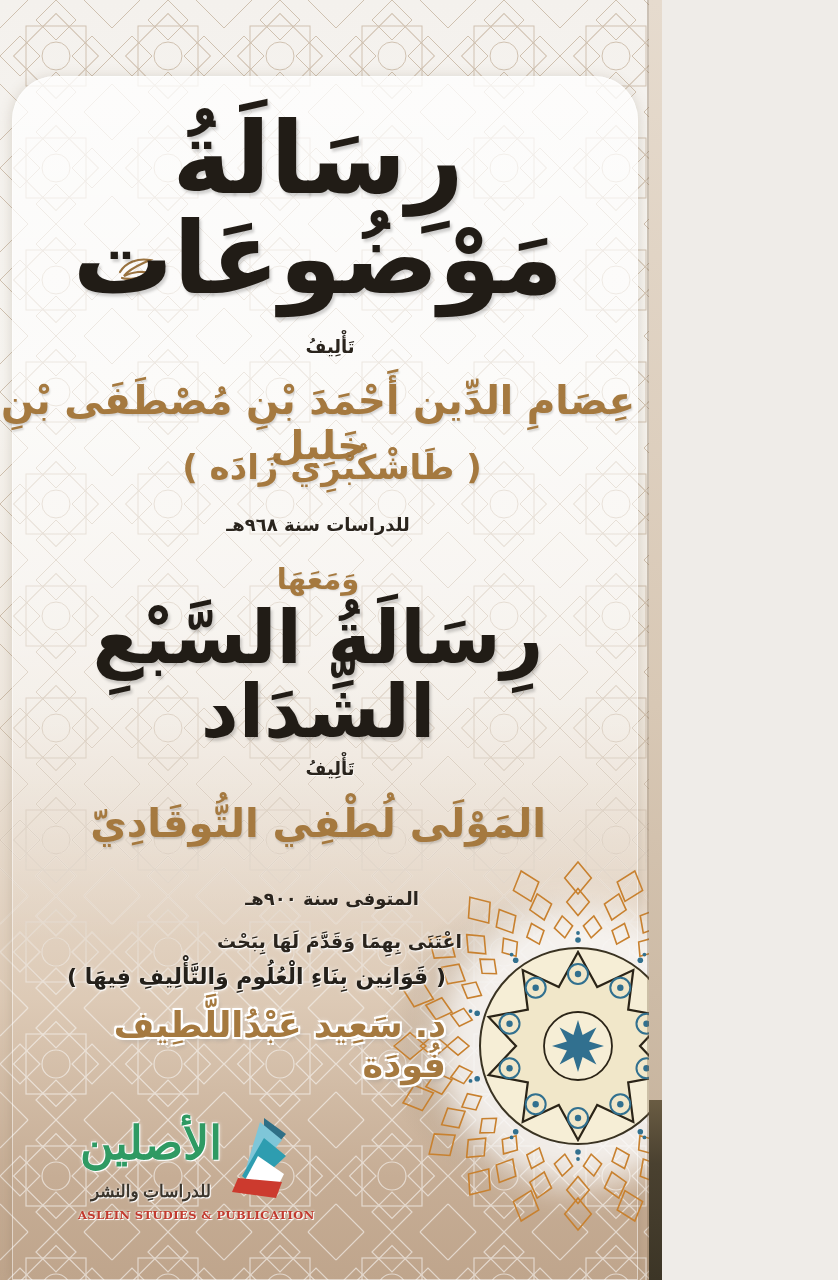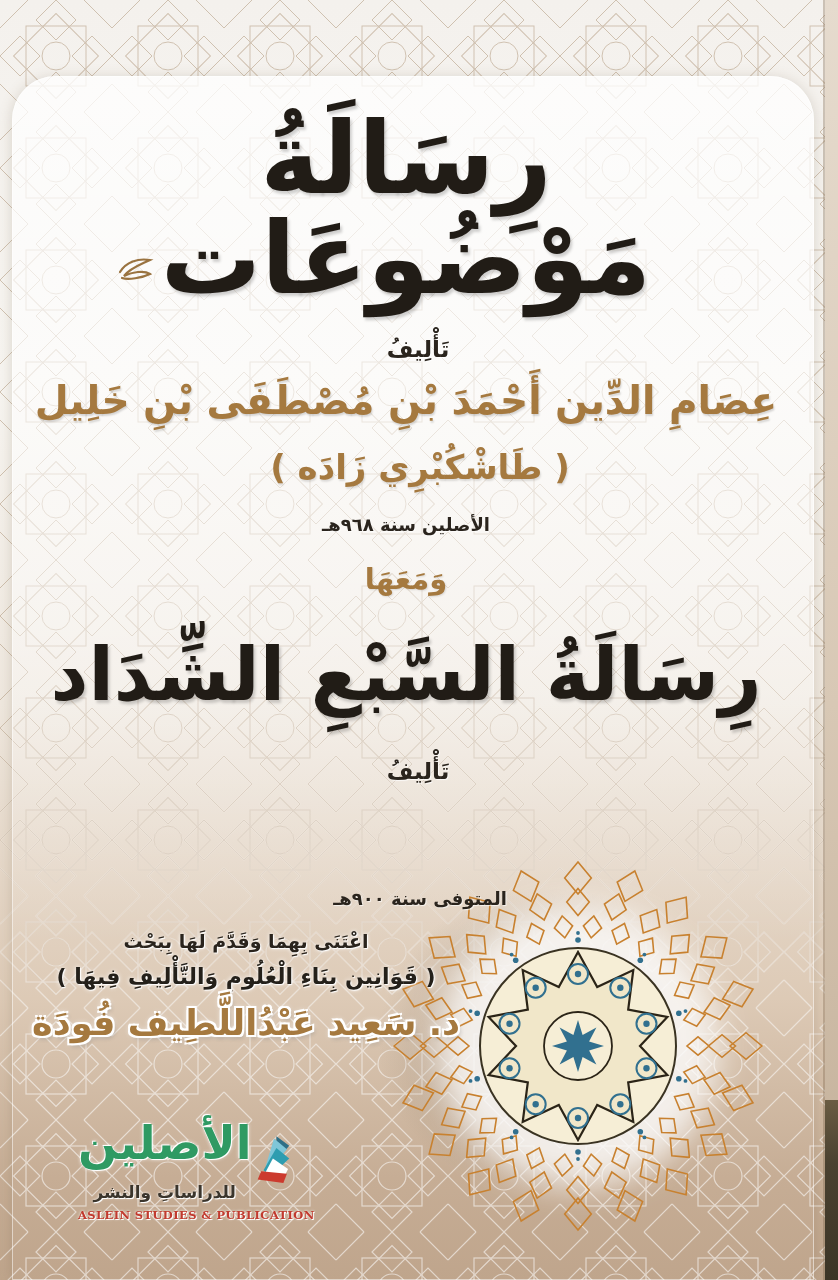--- a/index.html
+++ b/index.html
@@ -1,18 +1,18 @@
 <!DOCTYPE html>
 <html lang="ar" style="--title-ink: #211c16; --accent-brown: #a5793f; --logo-green: #2f9a63; --logo-red: #c13a2e; --rosette-orange: #c8812f; --rosette-blue: #31708f; --background-tan: #c6ad95;"><head>
 <meta charset="utf-8">
 <style>
   html,body{margin:0;padding:0;}
   body{width:838px;height:1280px;overflow:hidden;background:#efece8;
        font-family:"DejaVu Sans",sans-serif;}
-  .page{position:relative;width:838px;height:1280px;overflow:hidden;
+  .page{position:relative;width:662px;height:1280px;overflow:hidden;
         background:linear-gradient(180deg,#f4f1ed 0%,#f7f5f1 30%,#efe8df 55%,#ddcab6 78%,#c6ad95 92%,#bfa58c 100%);}
   svg.bg{position:absolute;left:0;top:0;width:838px;height:1280px;pointer-events:none;}
   svg.bg.beige{opacity:.55;
        -webkit-mask-image:linear-gradient(180deg,#000 0%,#000 62%,transparent 88%);
        mask-image:linear-gradient(180deg,#000 0%,#000 62%,transparent 88%);}
   svg.bg.white{opacity:.55;
        -webkit-mask-image:linear-gradient(0deg,#000 0%,#000 22%,transparent 46%);
        mask-image:linear-gradient(0deg,#000 0%,#000 22%,transparent 46%);}
   .panel{position:absolute;left:12px;top:76px;right:24px;bottom:0;
          border-radius:44px 44px 0 0;
@@ -23,40 +23,40 @@
   .edge-line{position:absolute;right:13px;top:0;bottom:0;width:2px;background:rgba(125,103,78,.35);}
   .edge-strip-dark{position:absolute;right:0;top:1100px;bottom:0;width:13px;
          background:linear-gradient(180deg,#6a5c43 0%,#4a4130 35%,#3c3526 100%);}
   .txt{position:absolute;left:0;right:26px;text-align:center;direction:rtl;}
   .title-main{top:95px;height:228px;display:flex;align-items:center;justify-content:center;
         font-size:100px;font-weight:bold;color:var(--title-ink,#211c16);
         text-shadow:2px 3px 3px rgba(0,0,0,.18);line-height:1;}
   .title-second{top:598px;height:152px;display:flex;align-items:center;justify-content:center;
         font-size:74px;font-weight:bold;color:var(--title-ink,#211c16);
         text-shadow:2px 3px 3px rgba(0,0,0,.18);line-height:1;}
-  .byline{font-size:23px;color:#2a241d;font-weight:bold;text-shadow:1px 1px 1px rgba(255,255,255,.8);margin-left:24px;}
+  .byline{font-size:18px;color:#2a241d;font-weight:bold;text-shadow:1px 1px 1px rgba(255,255,255,.8);margin-left:24px;}
   .byline.b1{top:336px;} .byline.b2{top:758px;}
   .author{font-size:39px;font-weight:bold;color:var(--accent-brown,#a5793f);
         text-shadow:1px 2px 2px rgba(0,0,0,.15);}
   .author.a1{top:378px;text-align:center;} .author.a2{top:800px;font-size:40px;}
   .alias{top:447px;font-size:34px;font-weight:bold;color:var(--accent-brown,#a5793f);
         text-shadow:1px 2px 2px rgba(0,0,0,.12);padding-left:28px;}
   .death{font-size:18px;color:#2a241d;font-weight:bold;text-shadow:1px 1px 1px rgba(255,255,255,.7);}
   .death.d1{top:514px;} .death.d2{top:888px;padding-left:28px;}
   .conjunction{top:562px;font-size:29px;font-weight:bold;color:var(--accent-brown,#a5793f);
         text-shadow:1px 1px 2px rgba(0,0,0,.12);}
-  .editor-block{position:absolute;left:30px;width:432px;top:930px;text-align:center;direction:rtl;}
+  .editor-block{position:absolute;left:30px;width:432px;top:930px;text-align:right;direction:rtl;}
   .editor-intro{font-size:19px;font-weight:bold;color:#2a241d;margin:0 0 12px;
         text-shadow:0 0 4px #fff,1px 1px 1px #fff;}
   .editor-study{font-size:22px;font-weight:bold;color:#24201a;margin:0 16px 14px;
         text-shadow:0 0 5px #fff,1px 1px 1px #fff;}
-  .editor-name{font-size:35px;font-weight:bold;color:var(--accent-brown,#a5793f);margin:0;
+  .editor-name{font-size:35px;font-weight:bold;color:var(--accent-brown,#a5793f);margin:16px;
         text-shadow:0 0 6px #fff,2px 2px 0 #fff,-2px -2px 0 #fff,2px -2px 0 #fff,-2px 2px 0 #fff,2px 3px 4px rgba(0,0,0,.25);}
   .logo{position:absolute;left:78px;top:1116px;width:214px;text-align:center;}
-  .logo-top{display:flex;align-items:center;justify-content:center;gap:2px;}
+  .logo-top{display:flex;align-items:center;justify-content:center;gap:2px;font-family:Liberation Serif, serif;}
   .logo-texts{direction:rtl;}
   .logo-ar{font-size:46px;line-height:.95;font-weight:bold;color:var(--logo-green,#2f9a63);
         text-shadow:0 0 4px #fff,1px 1px 0 #fff,-1px -1px 0 #fff;}
   .logo-tagline{font-size:17px;font-weight:bold;color:#3b352c;margin-top:16px;
         text-shadow:0 0 3px #fff,1px 1px 0 #fff;}
   .logo-en{font-family:"DejaVu Serif",serif;font-size:11.5px;font-weight:bold;letter-spacing:.4px;
         color:var(--logo-red,#c13a2e);white-space:nowrap;
         text-shadow:0 0 3px #fff,1px 1px 0 #fff;}
   .rosette-shadow{position:absolute;left:322px;top:836px;width:450px;height:410px;
         background:radial-gradient(closest-side,rgba(95,80,62,.30),rgba(95,80,62,.12) 55%,transparent 75%);}
@@ -232,27 +232,28 @@
 
   <svg class="seal" viewBox="0 0 40 36" xmlns="http://www.w3.org/2000/svg">
     <path d="M4 22 C10 12, 22 8, 34 10 C26 14, 14 18, 8 26 C16 22, 28 20, 34 24 C26 28, 12 30, 6 28" fill="none" stroke="#9a7340" stroke-width="2.2" stroke-linecap="round"></path>
   </svg>
 
   <div class="txt title-main">رِسَالَةُ مَوْضُوعَات</div>
 
   <div class="txt byline b1">تَأْلِيفُ</div>
   <div class="txt author a1">عِصَامِ الدِّين أَحْمَدَ بْنِ مُصْطَفَى بْنِ خَلِيل</div>
   <div class="txt alias">( طَاشْكُبْرِي زَادَه )</div>
-  <div class="txt death d1">الأصلين سنة ٩٦٨هـ</div>
+  <div class="txt death d1">للدراسات سنة ٩٦٨هـ</div>
 
   <div class="txt title-second">رِسَالَةُ السَّبْعِ الشِّدَاد</div>
 
   <div class="txt conjunction">وَمَعَهَا</div>
 
   <div class="txt byline b2">تَأْلِيفُ</div>
+  <div class="txt author a2">المَوْلَى لُطْفِي التُّوقَادِيّ</div>
   <div class="txt death d2">المتوفى سنة ٩٠٠هـ</div>
 
   <div class="editor-block">
     <p class="editor-intro">اعْتَنَى بِهِمَا وَقَدَّمَ لَهَا بِبَحْث</p>
     <p class="editor-study">( قَوَانِين بِنَاءِ الْعُلُومِ وَالتَّأْلِيفِ فِيهَا )</p>
     <p class="editor-name">د. سَعِيد عَبْدُاللَّطِيف فُودَة</p>
   </div>
 
   <div class="logo">
     <div class="logo-top">

